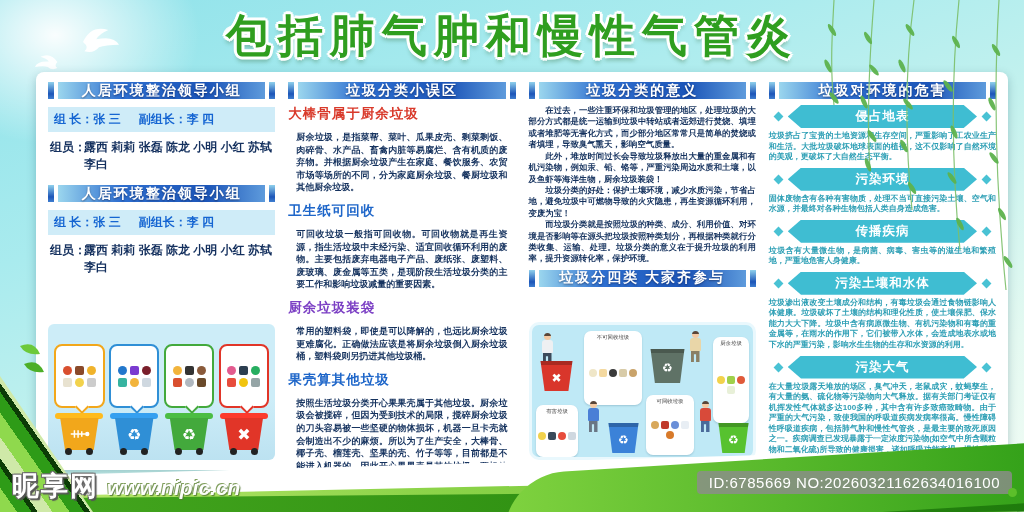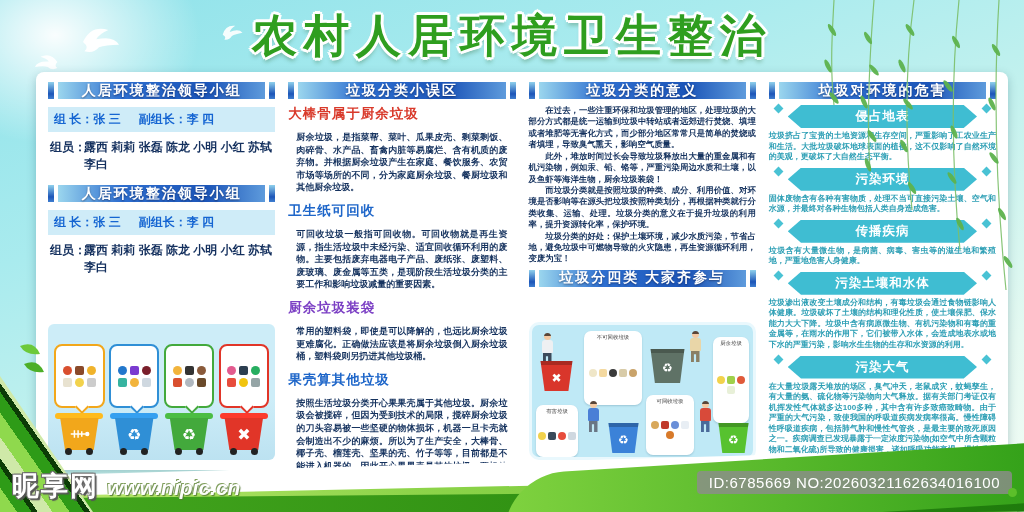--- a/index.html
+++ b/index.html
@@ -59,21 +59,21 @@
   .sit{width:8px;height:8px;border-radius:50%;display:block;}
   .sit:nth-child(2n){border-radius:2px;}
   .sbin{position:absolute;display:flex;align-items:center;justify-content:center;color:#fff;
     clip-path:polygon(3% 0,97% 0,85% 100%,15% 100%);font-size:12px;font-weight:bold;
     border-top:4px solid rgba(0,0,0,.22);box-sizing:border-box;}
   .fig{position:absolute;display:flex;flex-direction:column;align-items:center;}
   .head{width:7px;height:7px;border-radius:50%;background:linear-gradient(#5a4638 36%,#f3c9a3 36%);}
   .torso{width:11px;height:13px;border-radius:3px 3px 1px 1px;}
   .legs{width:9px;height:11px;background:#3c4a5a;clip-path:polygon(0 0,100% 0,100% 100%,62% 100%,62% 30%,38% 30%,38% 100%,0 100%);}
   
-  .hex-row{display:flex;gap:6px;margin:5px 6px 3px;}
+  .hex-row{display:flex;align-items:center;gap:6px;margin:5px 6px 3px;}
   .diamond{width:7px;height:7px;background:#49c2d4;transform:rotate(45deg);flex:0 0 auto;}
   .hex{flex:1;background:#3fbdd2;color:#fff;font-weight:bold;font-size:12.5px;text-align:center;
     padding:3px 0;clip-path:polygon(7% 0,93% 0,100% 50%,93% 100%,7% 100%,0 50%);letter-spacing:1px;white-space:nowrap;}
   .col4 p{font-size:8px;line-height:1.32;color:#2d9fb5;text-align:justify;margin:0;font-weight:bold;}
   
   .f-white{position:absolute;left:-20px;width:1070px;bottom:2px;height:48px;background:#fff;
     transform:rotate(-1.6deg);z-index:4;}
   .f-light{position:absolute;left:-20px;width:1070px;bottom:-10px;height:36px;z-index:5;
     background:linear-gradient(90deg,#c3ec74,#8ed44a 40%,#5cbf2a);transform:rotate(-1.2deg);}
   .f-dark{position:absolute;left:-10px;width:1050px;bottom:-4px;height:22px;z-index:6;
@@ -146,21 +146,21 @@
         <use href="#lf" transform="translate(104,66) rotate(64)"></use>
       <use href="#lf" transform="translate(110,98) rotate(52)"></use>
     </g>
   </svg>
 
   <svg class="leafside" width="40" height="46" viewBox="0 0 40 46">
     <path d="M6 8 Q20 2 26 16 Q12 18 6 8Z" fill="#6cc93a"></path>
     <path d="M10 26 Q24 20 30 34 Q16 36 10 26Z" fill="#4daf28"></path>
   </svg>
 
-  <div class="main-title">农村人居环境卫生整治</div>
+  <div class="main-title">包括肺气肿和慢性气管炎</div>
 
   <div class="panel">
 
     <div class="col">
       <div>
         <div class="colhead">
           <div class="stripe"></div>
           <div class="bar">人居环境整治领导小组</div>
           <div class="stripe"></div>
         </div>
@@ -302,22 +302,22 @@
     </div>
 
     <div class="col p3">
       <div class="colhead">
         <div class="stripe"></div>
         <div class="bar">垃圾分类的意义</div>
         <div class="stripe"></div>
       </div>
       <p>在过去，一些注重环保和垃圾管理的地区，处理垃圾的大部分方式都是统一运输到垃圾中转站或者远郊进行焚烧、填埋或者堆肥等无害化方式，而少部分地区常常只是简单的焚烧或者填埋，导致臭气熏天，影响空气质量。</p>
       <p>此外，堆放时间过长会导致垃圾释放出大量的重金属和有机污染物，例如汞、铅、铬等，严重污染周边水质和土壤，以及鱼虾等海洋生物，厨余垃圾装袋！</p>
+      <p>垃圾分类的好处：保护土壤环境，减少水质污染，节省占地，避免垃圾中可燃物导致的火灾隐患，再生资源循环利用，变废为宝！</p>
       <p>而垃圾分类就是按照垃圾的种类、成分、利用价值、对环境是否影响等在源头把垃圾按照种类划分，再根据种类就行分类收集、运输、处理。垃圾分类的意义在于提升垃圾的利用率，提升资源转化率，保护环境。</p>
-      <p>垃圾分类的好处：保护土壤环境，减少水质污染，节省占地，避免垃圾中可燃物导致的火灾隐患，再生资源循环利用，变废为宝！</p>
       <div class="colhead second">
         <div class="stripe"></div>
         <div class="bar">垃圾分四类 大家齐参与</div>
         <div class="stripe"></div>
       </div>
 
       <div class="scene">
         <div class="fig" style="left:10px;top:8px;">
             <i class="head"></i>
             <i class="torso" style="background:#eef0f2;"></i>

